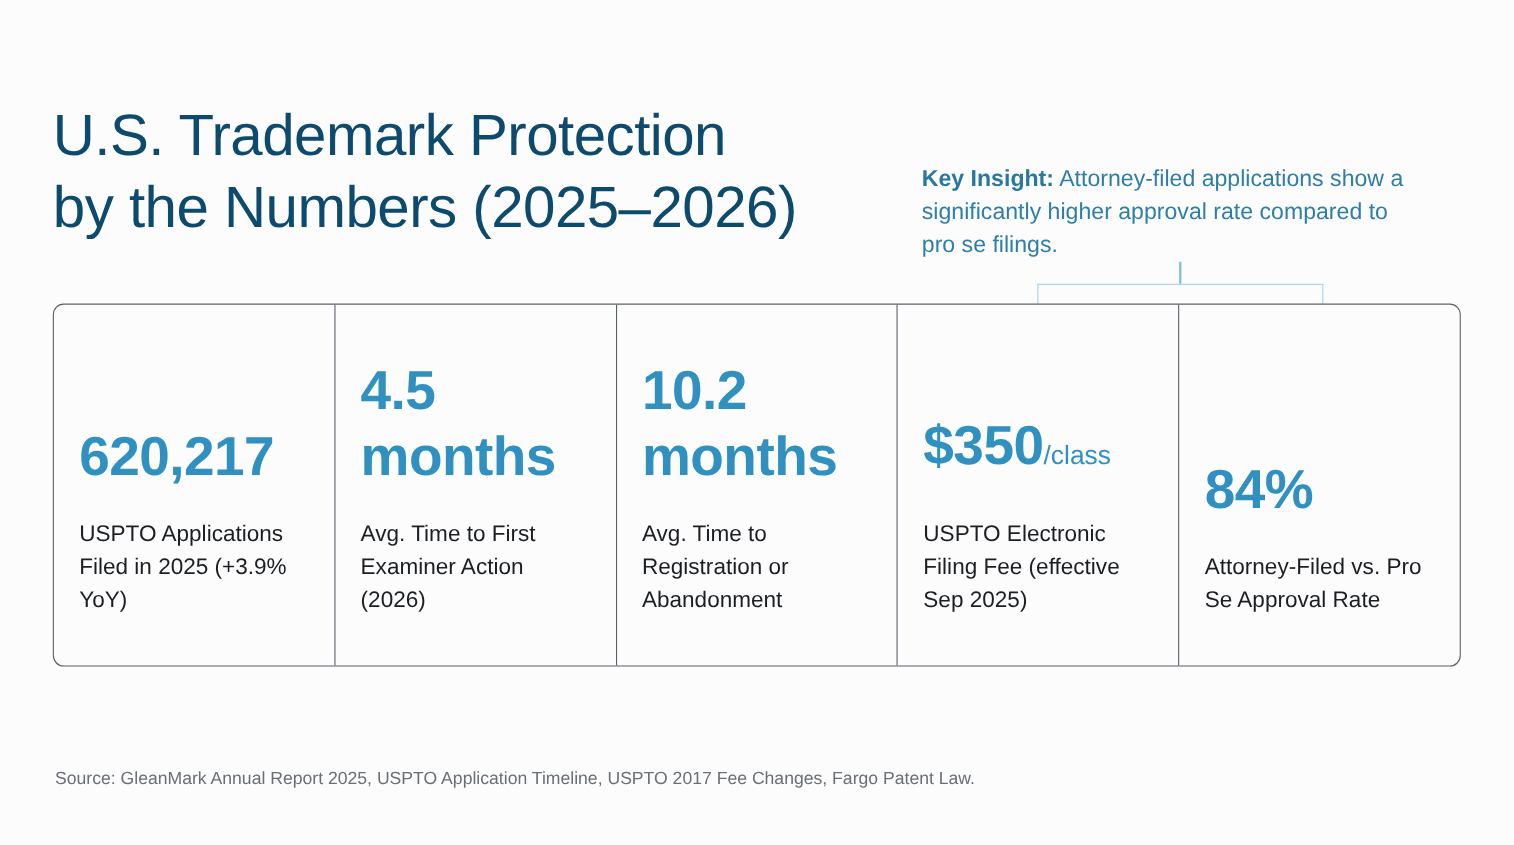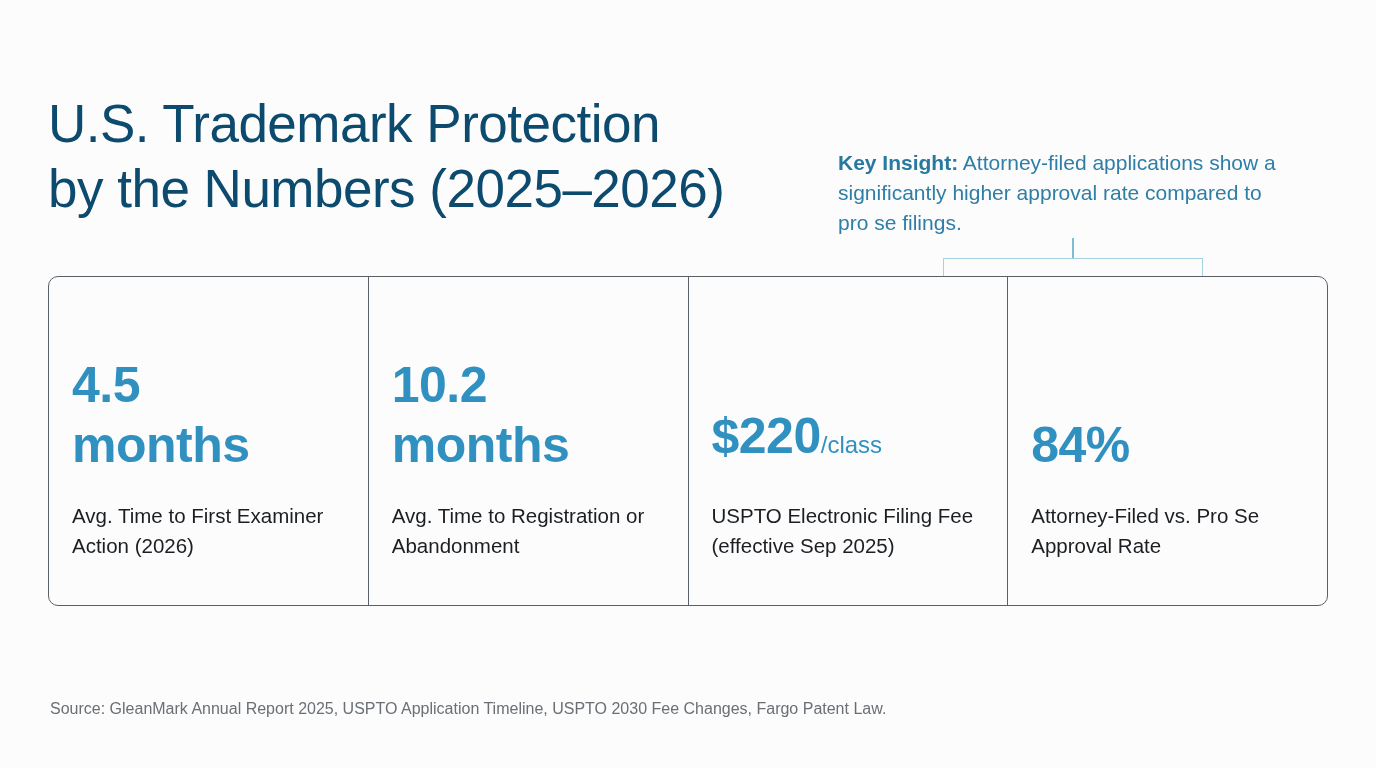--- a/index.html
+++ b/index.html
@@ -156,48 +156,54 @@
     <span class="ki-label">Key Insight:</span><span class="ki-body"> Attorney-filed applications show a significantly higher approval rate compared to pro se filings.</span>
   </div>
 
   <div class="connector">
     <div class="c-stem"></div>
     <div class="c-box"></div>
   </div>
 
   <div id="stats-container">
 
+    <div class="stat-card">
+      <div class="stat-value">
+        <div>620,217</div>
+      </div>
+      <div class="stat-label">USPTO Applications Filed in 2025 (+3.9% YoY)</div>
+    </div>
 
     <div class="stat-card">
       <div class="stat-value">
         <div>4.5</div>
         <div>months</div>
       </div>
       <div class="stat-label">Avg. Time to First Examiner Action (2026)</div>
     </div>
 
     <div class="stat-card">
       <div class="stat-value">
         <div>10.2</div>
         <div>months</div>
       </div>
       <div class="stat-label">Avg. Time to Registration or Abandonment</div>
     </div>
 
     <div class="stat-card">
       <div class="stat-value">
-        <div><span>$220</span><span class="suffix">/class</span></div>
+        <div><span>$350</span><span class="suffix">/class</span></div>
       </div>
       <div class="stat-label">USPTO Electronic Filing Fee (effective Sep 2025)</div>
     </div>
 
     <div class="stat-card">
       <div class="stat-value">
         <div>84%</div>
       </div>
       <div class="stat-label">Attorney-Filed vs. Pro Se Approval Rate</div>
     </div>
 
   </div>
 
-  <div id="source-note">Source: GleanMark Annual Report 2025, USPTO Application Timeline, USPTO 2030 Fee Changes, Fargo Patent Law.</div>
+  <div id="source-note">Source: GleanMark Annual Report 2025, USPTO Application Timeline, USPTO 2017 Fee Changes, Fargo Patent Law.</div>
 
 </div>
 
 </body></html>

